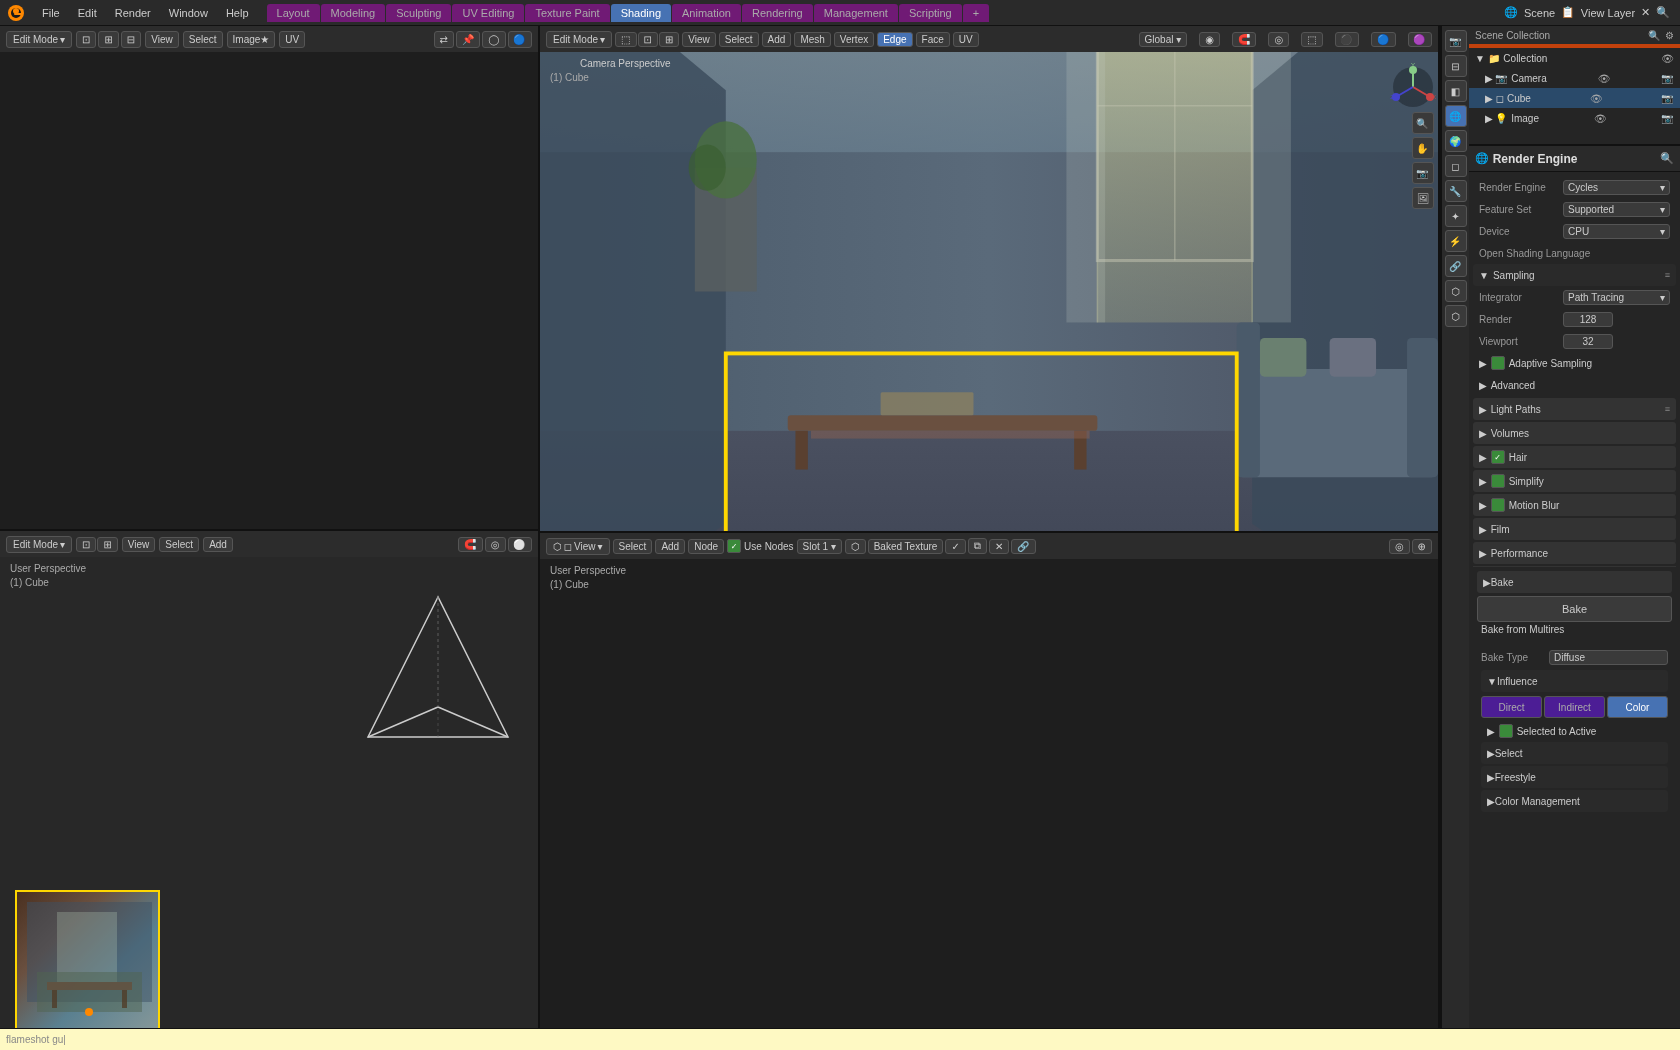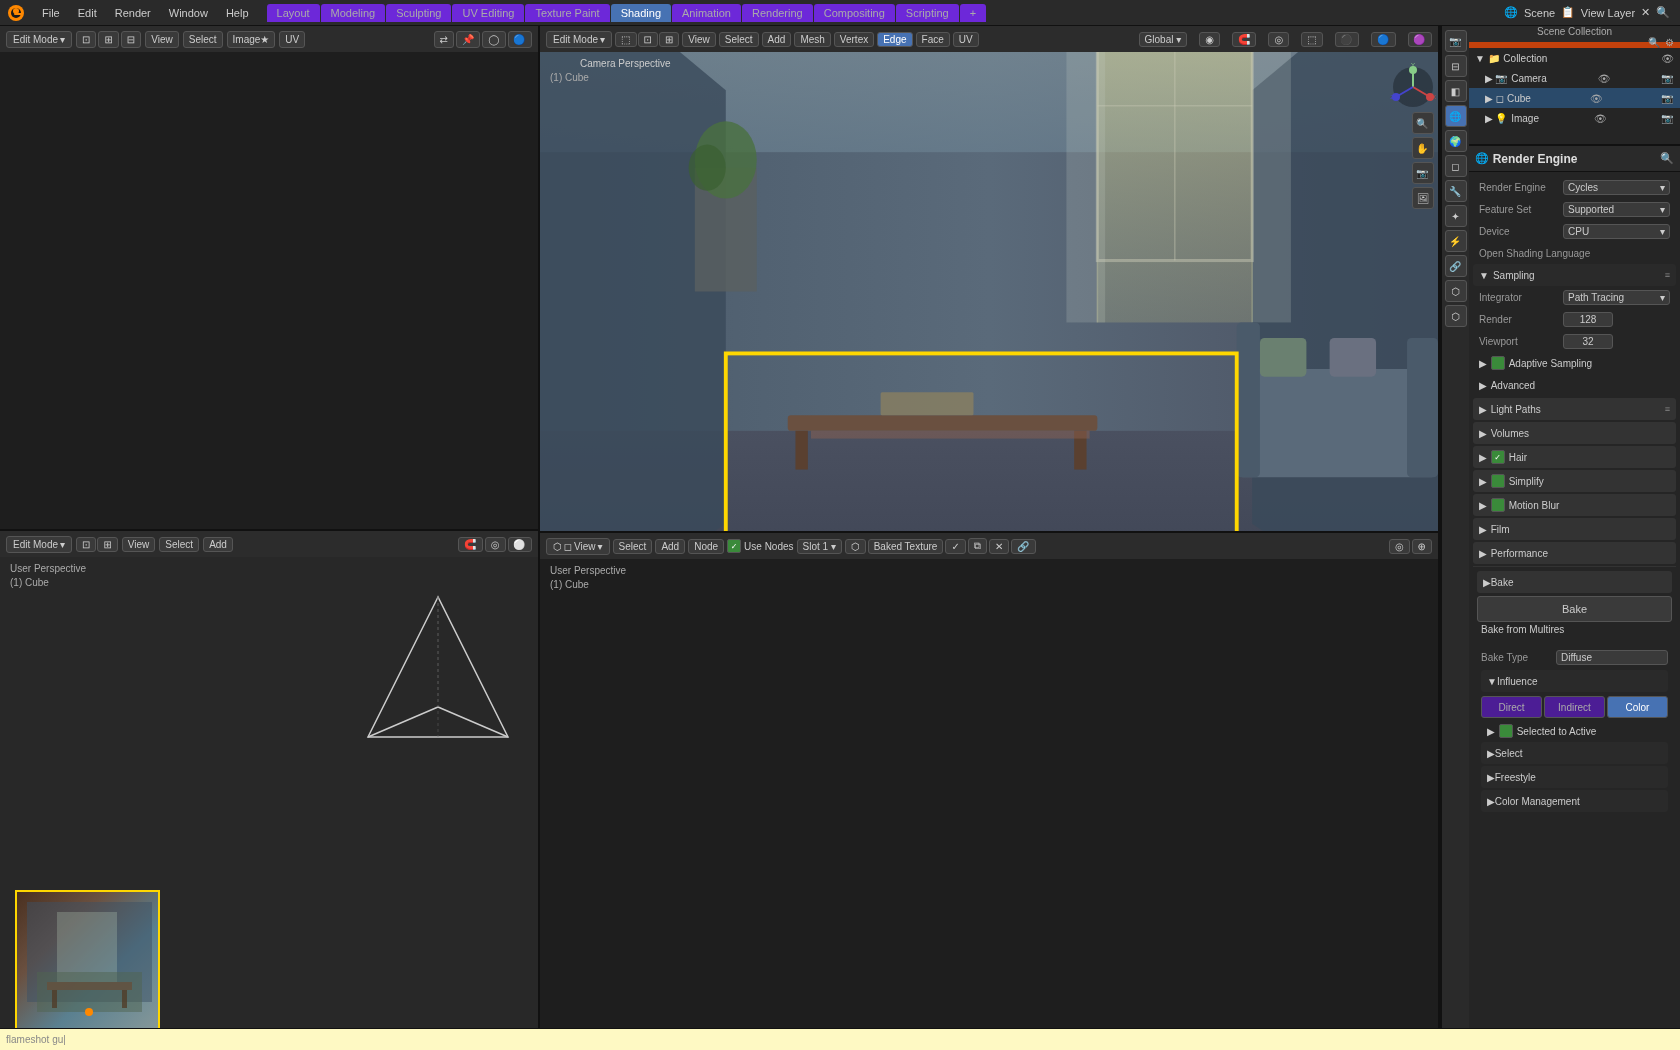--- a/index.html
+++ b/index.html
@@ -43,21 +43,21 @@
       height: 20px;
     }
     .workspace-tabs {
       display: flex;
       align-items: center;
       gap: 1px;
       margin-left: 8px;
     }
     .workspace-tab {
       padding: 3px 10px;
-      background: #6d28d9;
+      background: #701a75;
       color: #aaa;
       font-size: 11px;
       cursor: pointer;
       border-radius: 3px 3px 0 0;
     }
     .workspace-tab.active {
       background: #4772b3;
       color: #fff;
     }
     .top-right {
@@ -346,22 +346,21 @@
       border-bottom: 2px solid #111;
     }
     .outliner-header {
       height: 22px;
       background: #2a2a2a;
       display: flex;
       align-items: center;
       padding: 0 6px;
       font-size: 10px;
       color: #aaa;
-      border-bottom: 6px solid #c2410c;
-      flex-direction: column;
+      border-bottom: 4px solid #c2410c;
     }
     .outliner-item {
       height: 20px;
       display: flex;
       align-items: center;
       padding: 0 6px;
       font-size: 10px;
       color: #ccc;
       cursor: pointer;
       gap: 3px;
@@ -492,21 +491,21 @@
       padding: 0 4px;
       gap: 4px;
       font-size: 10px;
       color: #ccc;
     }
     .bake-type-row {
       height: 22px;
       display: flex;
       align-items: center;
       padding: 0 4px;
-      gap: 15px;
+      gap: 8px;
       font-size: 10px;
     }
     .bake-type-label { color: #999; min-width: 60px; }
     .bake-type-val {
       flex: 1;
       background: #3a3a3a;
       border: 1px solid #555;
       border-radius: 3px;
       padding: 1px 4px;
       font-size: 10px;
@@ -666,21 +665,21 @@
 
   <div class="workspace-tabs">
     <div class="workspace-tab">Layout</div>
     <div class="workspace-tab">Modeling</div>
     <div class="workspace-tab">Sculpting</div>
     <div class="workspace-tab">UV Editing</div>
     <div class="workspace-tab">Texture Paint</div>
     <div class="workspace-tab active">Shading</div>
     <div class="workspace-tab">Animation</div>
     <div class="workspace-tab">Rendering</div>
-    <div class="workspace-tab">Compositing</div>
+    <div class="workspace-tab">Management</div>
     <div class="workspace-tab">Scripting</div>
     <div class="workspace-tab">+</div>
   </div>
 
   <div class="top-right">
     <span>🌐</span>
     <span>Scene</span>
     <span>📋</span>
     <span>View Layer</span>
     <span>✕</span>

